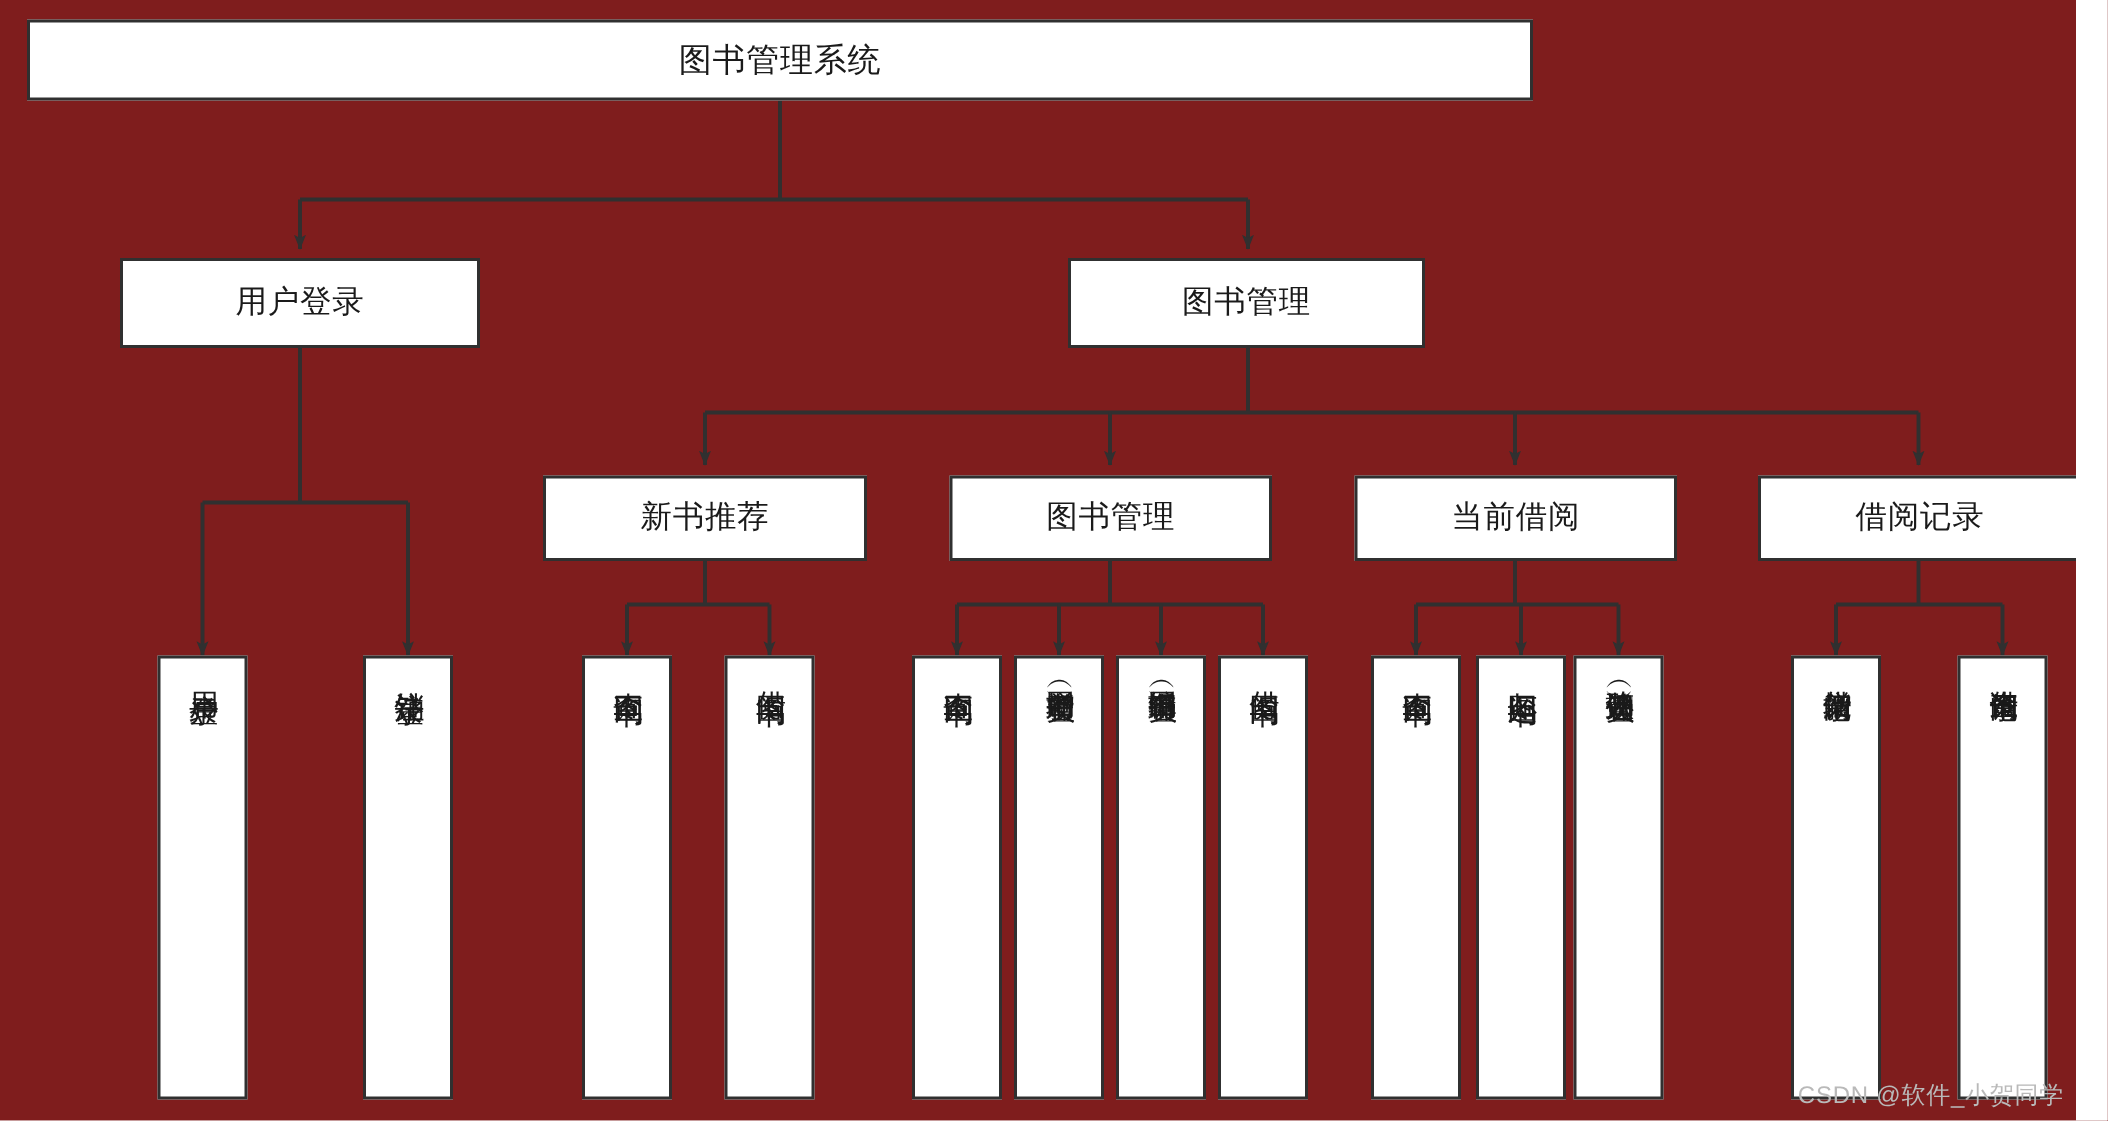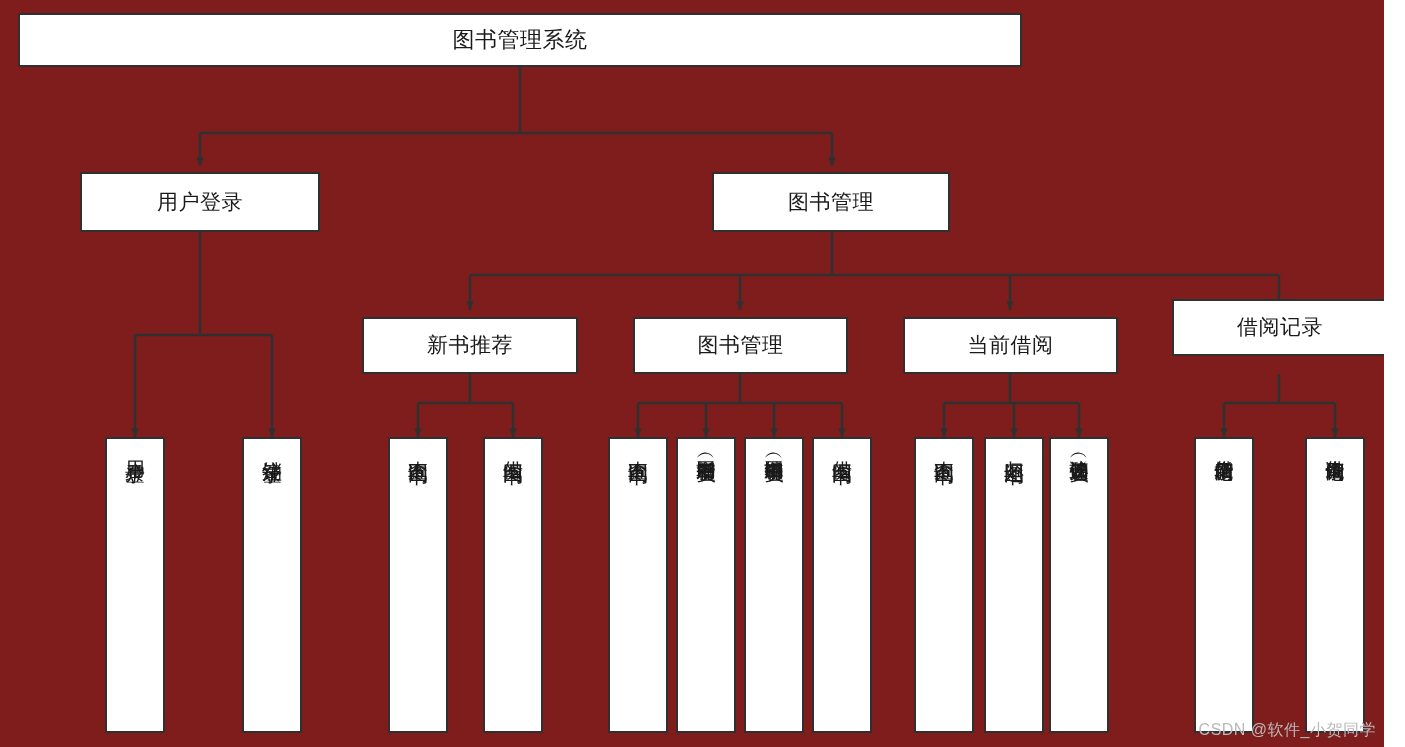--- a/index.html
+++ b/index.html
@@ -146,21 +146,21 @@
 
   <div class="node horiz" style="left:712px; top:172px; width:238px; height:60px;">
     <span class="node-label">图书管理</span>
   </div>
   <div class="node horiz" style="left:633px; top:317px; width:215px; height:57px;">
     <span class="node-label">图书管理</span>
   </div>
   <div class="node horiz" style="left:903px; top:317px; width:215px; height:57px;">
     <span class="node-label">当前借阅</span>
   </div>
-  <div class="node horiz" style="left:1172px; top:299px; width:216px; height:57px;">
+  <div class="node horiz" style="left:1172px; top:317px; width:216px; height:57px;">
     <span class="node-label">借阅记录</span>
   </div>
 
   <div class="node vert" style="left:105px; top:437px; width:60px; height:296px;">
     <span class="node-label">用户登录</span>
   </div>
   <div class="node vert" style="left:242px; top:437px; width:60px; height:296px;">
     <span class="node-label">注销登录</span>
   </div>
 

